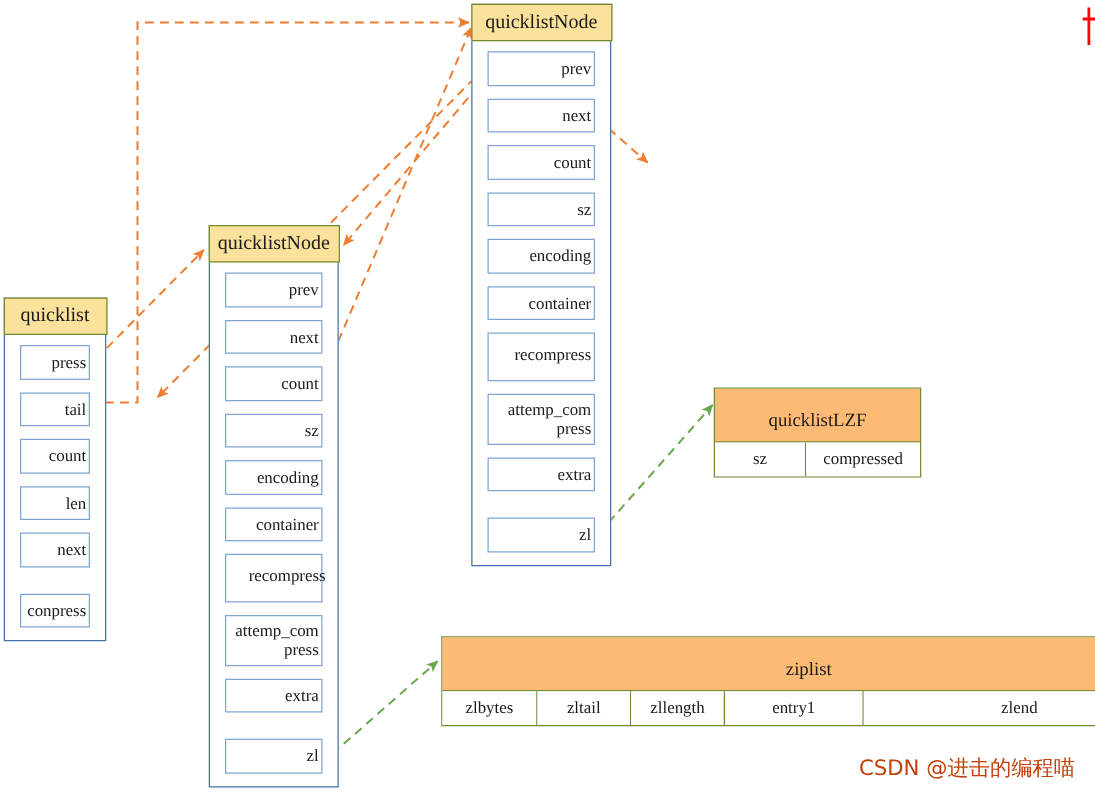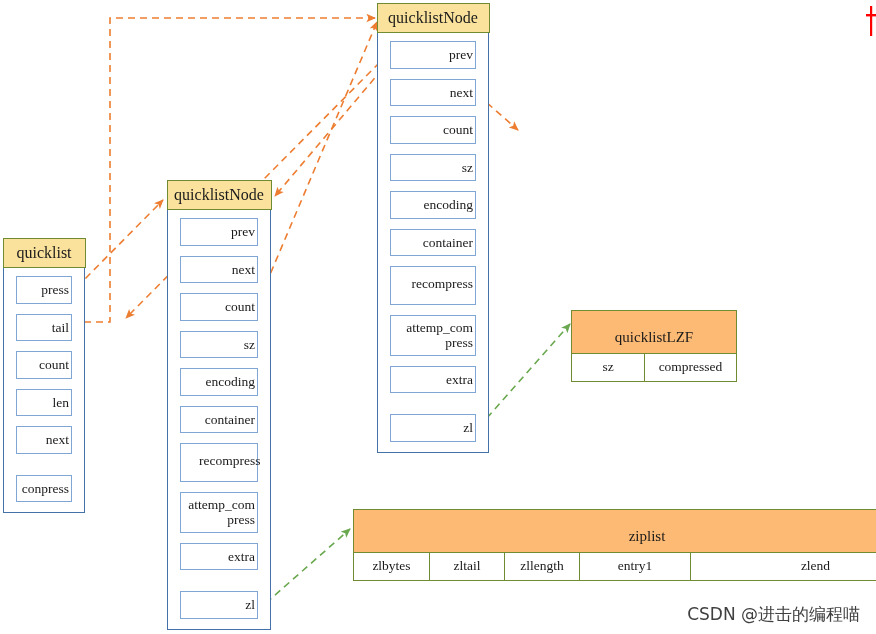--- a/index.html
+++ b/index.html
@@ -92,21 +92,21 @@
   }
   .cell:last-child { border-right: none; }
 
   
   #watermark {
     position: absolute;
     right: 16px;
     bottom: 8px;
     font-family: "DejaVu Sans", "Liberation Sans", sans-serif;
     font-size: 17px;
-    color: #404040;
+    color: #c2410c;
     white-space: nowrap;
   }
   #red-mark {
     position: absolute;
     left: 866px;
     top: 2px;
     width: 10px;
     height: 34px;
   }
 </style>

